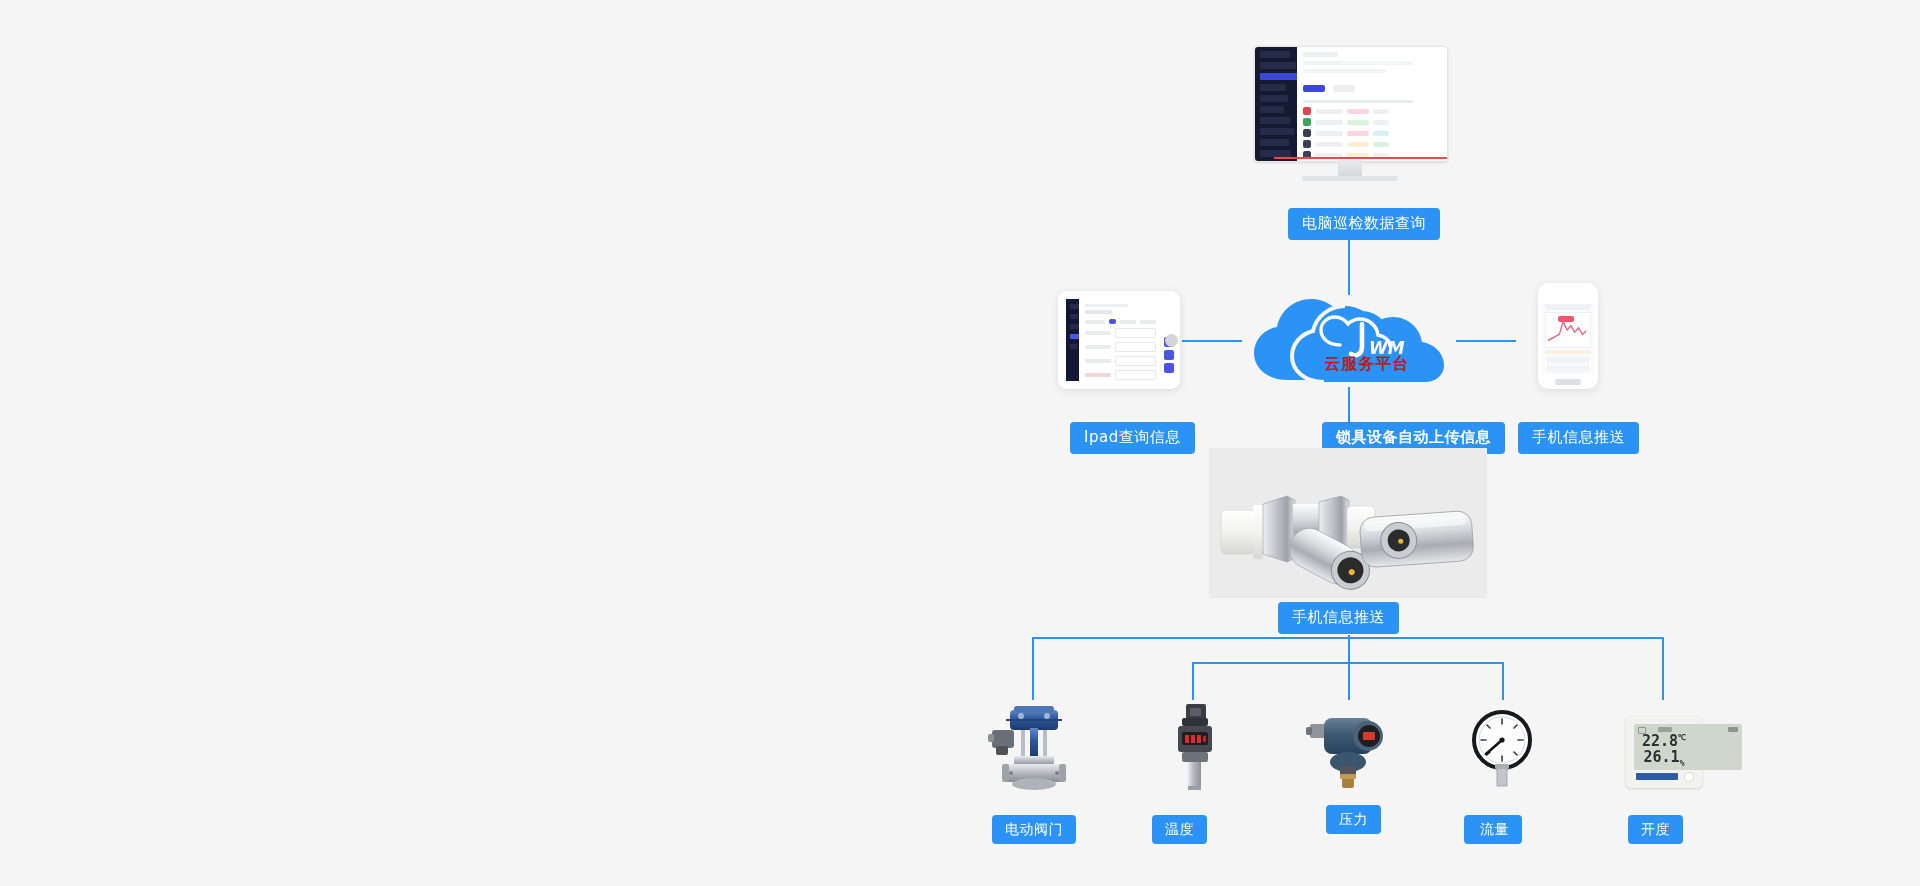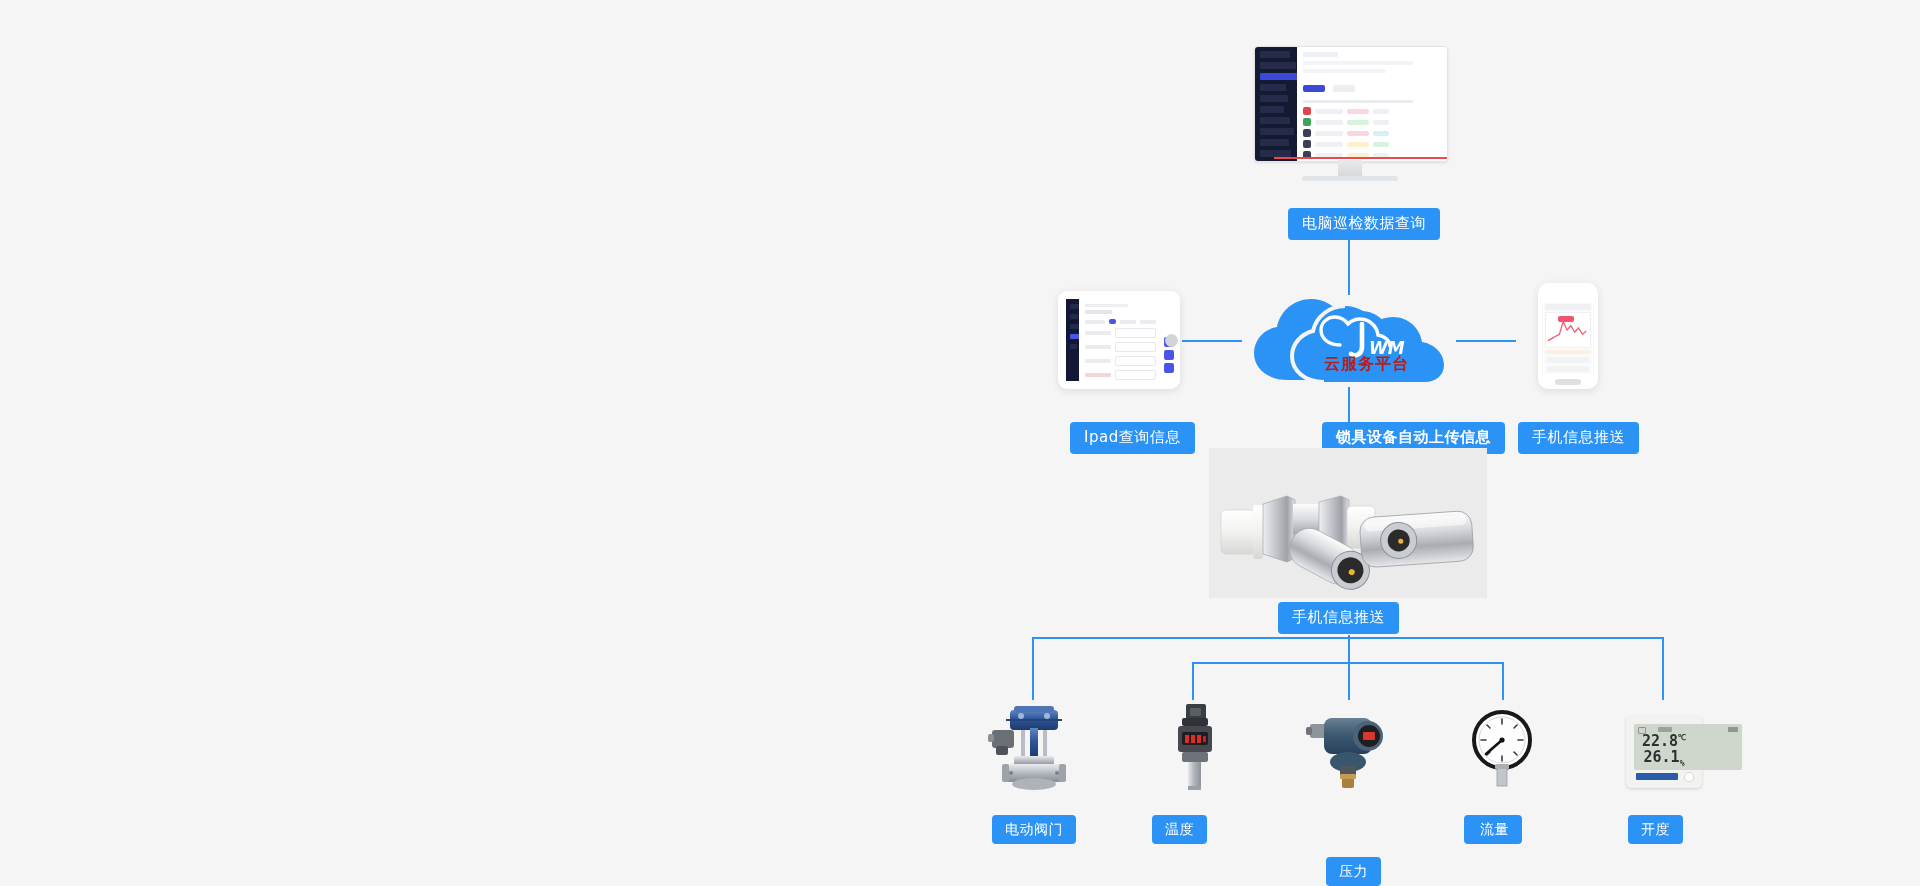--- a/index.html
+++ b/index.html
@@ -437,21 +437,21 @@
       <circle cx="63" cy="36" r="11" fill="#1f1f22"></circle>
       <rect x="57" y="32" width="12" height="8" rx="1" fill="#d8392f"></rect>
 
       <ellipse cx="42" cy="62" rx="18" ry="10" fill="#3a566e"></ellipse>
       <rect x="34" y="66" width="16" height="12" rx="2" fill="#51565c"></rect>
 
       <rect x="36" y="76" width="12" height="12" rx="2" fill="#a8813f"></rect>
       <rect x="34" y="74" width="16" height="5" rx="1" fill="#c59a52"></rect>
     </svg>
   </div>
-  <div class="pill small" style="left:1302px;top:857px;">压力</div>
+  <div class="pill small" style="left:1302px;top:805px;">压力</div>
 
   <div class="devbox" style="left:1440px;top:700px;width:76px;height:92px;">
     <svg width="76" height="92" viewBox="0 0 76 92">
       <circle cx="38" cy="40" r="28" fill="#ffffff" stroke="#17181a" stroke-width="4"></circle>
       <circle cx="38" cy="40" r="23" fill="#fdfdfd" stroke="#d6d7d9" stroke-width="1"></circle>
 
       <g stroke="#3a3c3f" stroke-width="1.6" stroke-linecap="round">
         <line x1="38" y1="19" x2="38" y2="24"></line>
         <line x1="38" y1="56" x2="38" y2="61"></line>
         <line x1="17" y1="40" x2="22" y2="40"></line>

